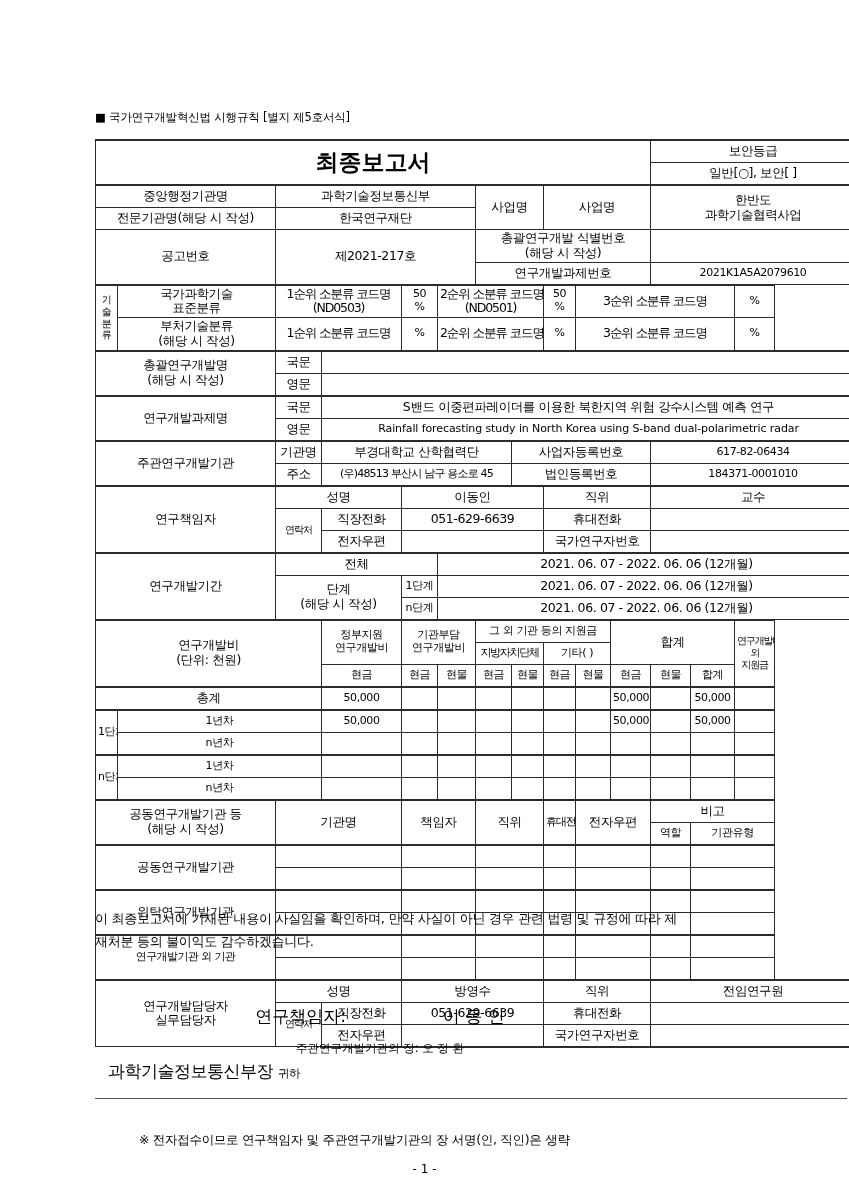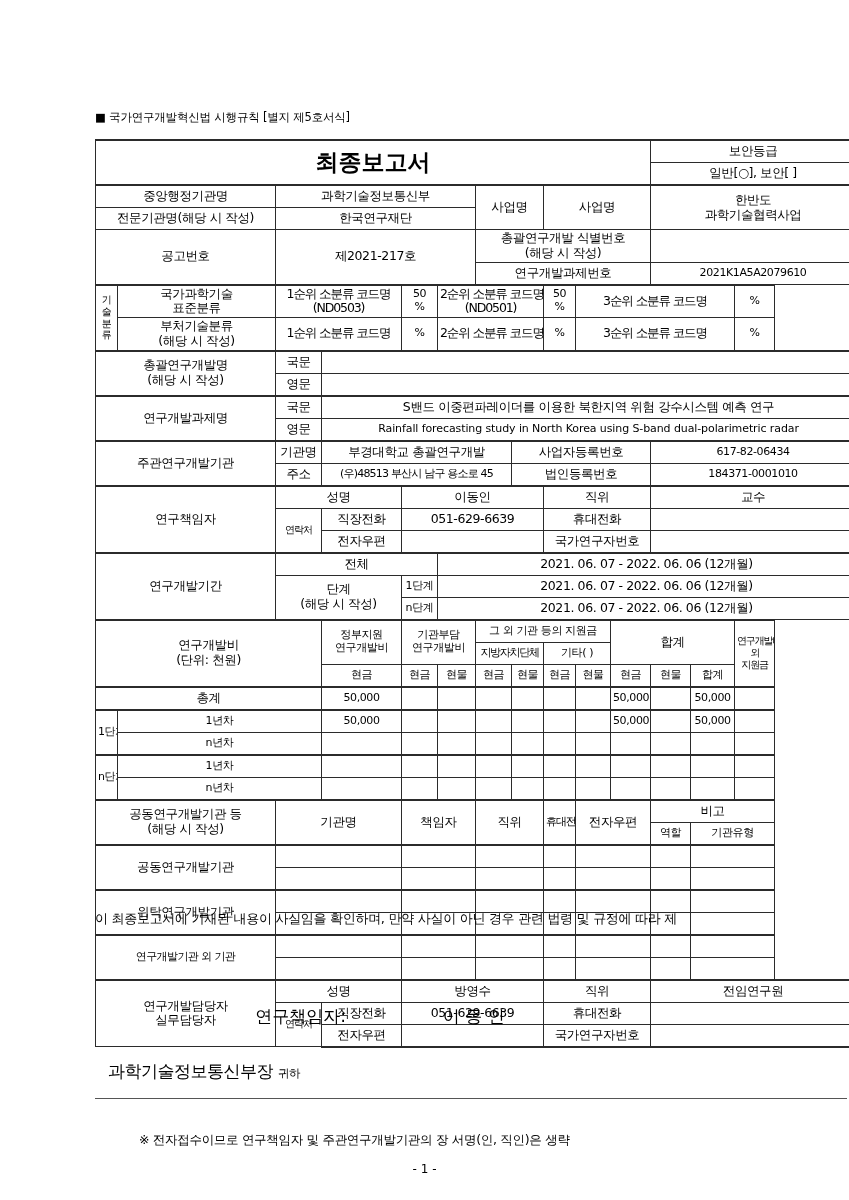--- a/index.html
+++ b/index.html
@@ -281,21 +281,21 @@
         <td class="thick-top" colspan="12">S밴드 이중편파레이더를 이용한 북한지역 위험 강수시스템 예측 연구</td>
       </tr>
       <tr>
         <td class="hd">영문</td>
         <td class="lft sm" colspan="12" style="letter-spacing:-0.1px;">Rainfall forecasting study in North Korea using S-band dual-polarimetric radar</td>
       </tr>
 
       <tr>
         <td class="hd thick-top" colspan="2" rowspan="2">주관연구개발기관</td>
         <td class="hd thick-top">기관명</td>
-        <td class="thick-top" colspan="4">부경대학교 총괄연구개발</td>
+        <td class="thick-top" colspan="4">부경대학교 산학협력단</td>
         <td class="hd thick-top" colspan="4">사업자등록번호</td>
         <td class="thick-top sm" colspan="4">617-82-06434</td>
       </tr>
       <tr>
         <td class="hd">주소</td>
         <td class="sm" colspan="4" style="letter-spacing:-0.8px;">(우)48513 부산시 남구 용소로 45</td>
         <td class="hd" colspan="4">법인등록번호</td>
         <td class="sm" colspan="4">184371-0001010</td>
       </tr>
 
@@ -552,29 +552,31 @@
         <td class="thick-bottom" colspan="4"></td>
         <td class="hd thick-bottom" colspan="3">국가연구자번호</td>
         <td class="thick-bottom" colspan="4"></td>
       </tr>
     </tbody>
       </table>
   </div>
 
   <div class="decl">
     <span class="l2">이 최종보고서에 기재된 내용이 사실임을 확인하며, 만약 사실이 아닌 경우 관련 법령 및 규정에 따라 제</span>
+    <span class="l2">재처분 등의 불이익도 감수하겠습니다.</span>
   </div>
 
 
   <div class="sig-lead">
     <span>연구책임자:</span>
     <span class="gap"></span>
     <span>이 동 인</span>
   </div>
 
+  <div class="sig-org">주관연구개발기관의 장: 오 정 환</div>
 
   <div class="sig-minister">
     <span>과학기술정보통신부장</span>
     <span class="small">귀하</span>
   </div>
 
   <div class="rule"></div>
 
   <div class="footnote">※ 전자접수이므로 연구책임자 및 주관연구개발기관의 장 서명(인, 직인)은 생략</div>
 

